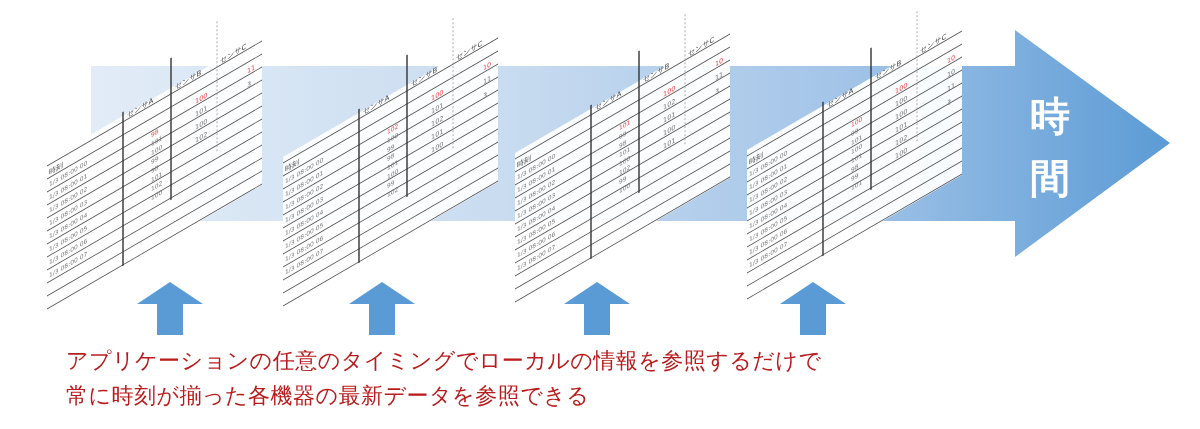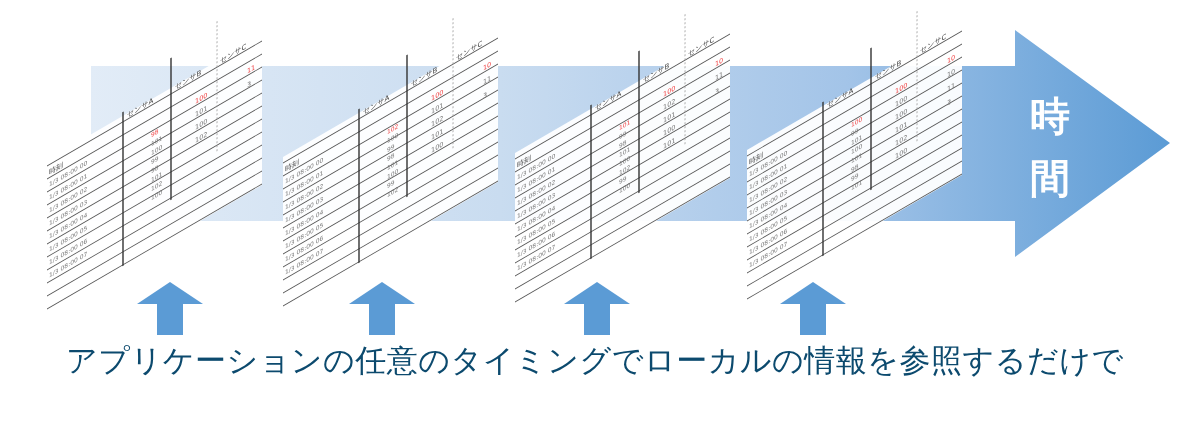--- a/index.html
+++ b/index.html
@@ -1,20 +1,20 @@
 <!DOCTYPE html>
 <html><head>
 <meta charset="utf-8">
 <style>
   html, body { margin:0; padding:0; background:#ffffff; }
   body { width:1200px; height:429px; position:relative; overflow:hidden;
          font-family:"DejaVu Sans", "Liberation Sans", sans-serif; }
   #stage { position:absolute; left:0; top:0; width:1200px; height:429px; }
   .caption { position:absolute; left:66px; top:343px; width:1000px;
-             font-size:31px; line-height:35px; color:#0c4a6e; letter-spacing:0.5px; }
+             font-size:22px; line-height:35px; color:#b91c1c; letter-spacing:0.5px; }
   .caption div { white-space:nowrap; }
   .time-label { position:absolute; left:1020px; top:85px; width:60px;
                 color:#ffffff; font-weight:bold; font-size:40px; line-height:62px;
                 text-align:center; }
   .time-label span { display:block; }
   .sheet-text { font-family:"DejaVu Sans", sans-serif; }
 </style>
 </head>
 <body>
 
@@ -226,14 +226,15 @@
       </g>
   </svg>
 
   <div class="time-label">
     <span>時</span>
     <span>間</span>
   </div>
 
   <div class="caption">
     <div>アプリケーションの任意のタイミングでローカルの情報を参照するだけで</div>
+    <div>常に時刻が揃った各機器の最新データを参照できる</div>
   </div>
 </div>
 
 </body></html>

